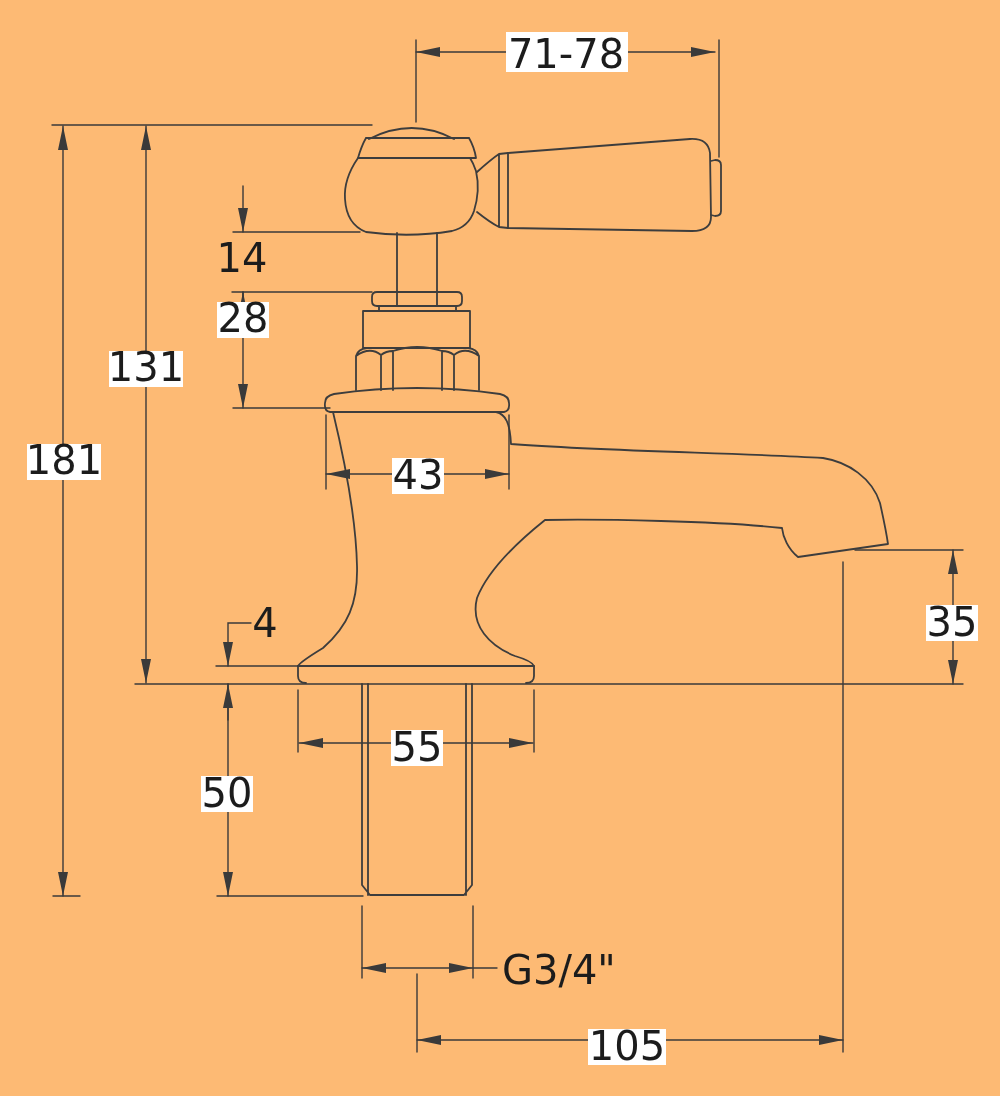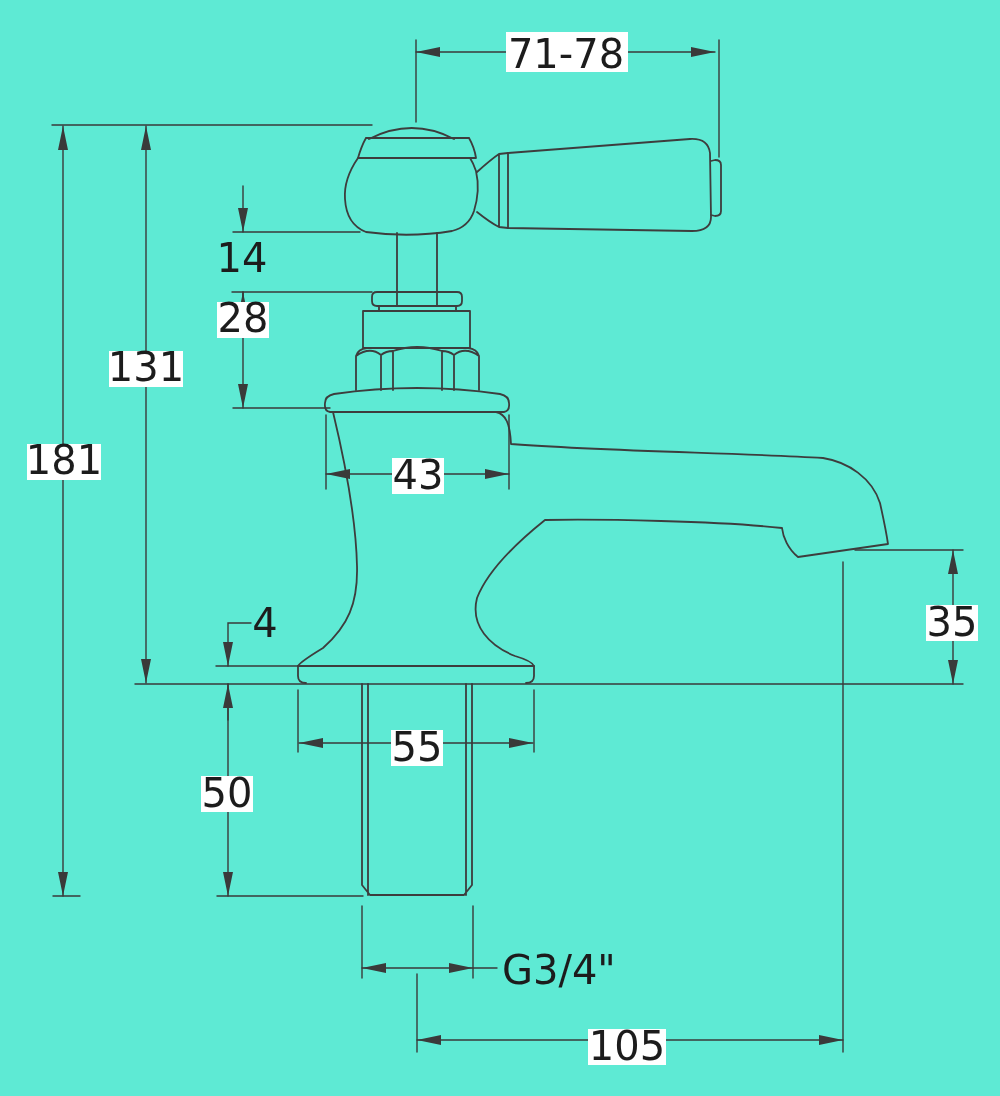--- a/index.html
+++ b/index.html
@@ -1,20 +1,20 @@
 <!DOCTYPE html>
 <html><head>
 <meta charset="utf-8">
 <style>
   html, body { margin: 0; padding: 0; background: #ffffff; }
   .stage {
     position: relative;
     width: 1000px;
     height: 1096px;
-    background: #5eead4;
+    background: #fdba74;
     overflow: hidden;
   }
   svg { display: block; }
   text {
     font-family: "DejaVu Sans", "Liberation Sans", sans-serif;
     font-size: 40px;
   }
 </style>
 </head>
 <body>

